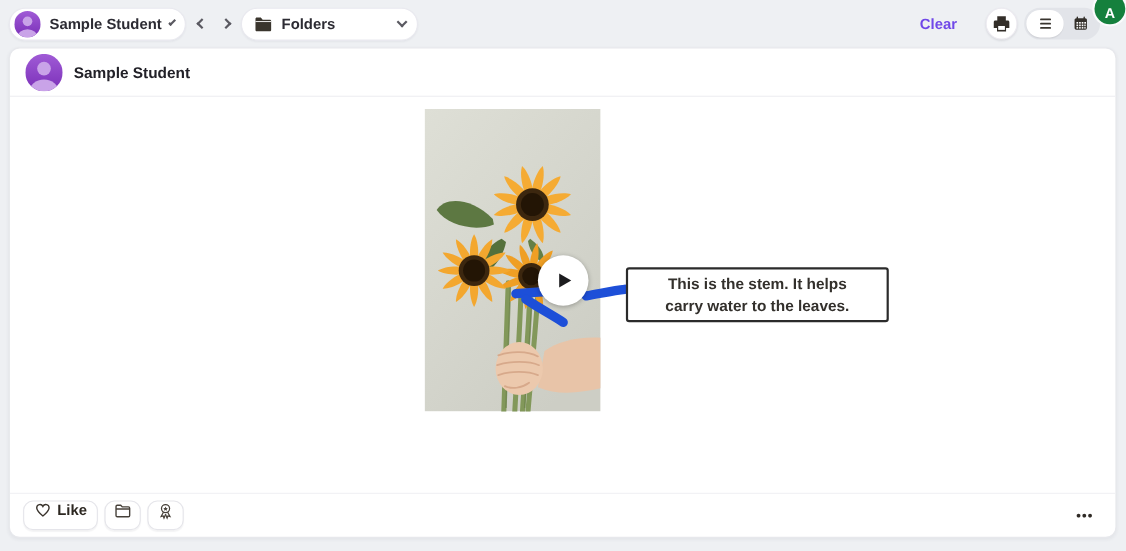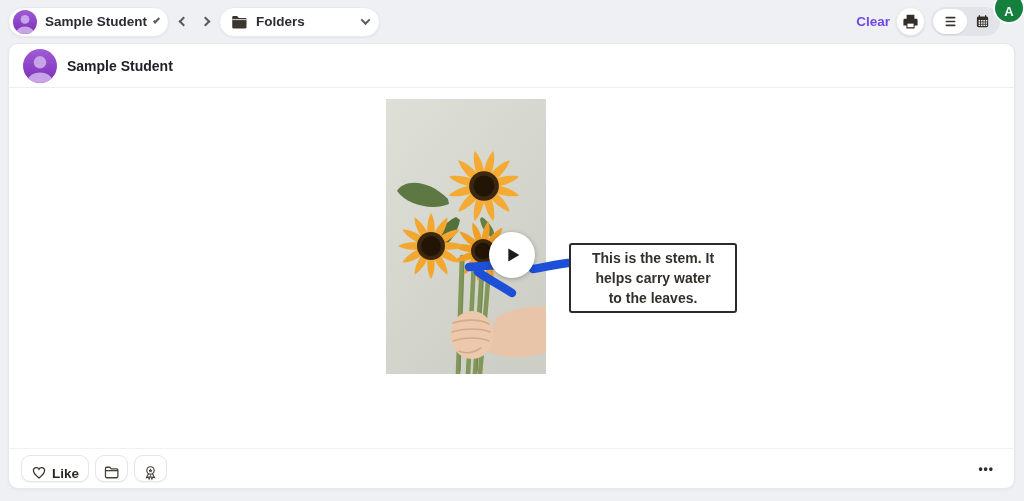--- a/index.html
+++ b/index.html
@@ -28,21 +28,21 @@
   .pill-folders { width:161px; font-weight:600; }
 
   .chev { display:inline-block; width:7px; height:7px; border-right:2px solid #5a5961; border-bottom:2px solid #5a5961; }
   .chev-down  { transform:rotate(45deg) translate(-1px,-1px); }
   .chev-left  { transform:rotate(135deg); }
   .chev-right { transform:rotate(-45deg); }
   .nav-arrow { width:16px; height:16px; display:flex; align-items:center; justify-content:center; cursor:pointer; }
 
   .spacer { flex:1 1 auto; }
 
-  .clear-btn { font-size:13.5px; font-weight:800; color:#7048e8; cursor:pointer; margin-right:0; }
+  .clear-btn { font-size:13.5px; font-weight:800; color:#7048e8; cursor:pointer; margin-right:20px; }
   .round-btn {
     width:29px; height:29px; border-radius:50%; background:#fff;
     box-shadow:0 1px 2px rgba(40,40,60,.12); border:1px solid #eceaf0;
     display:flex; align-items:center; justify-content:center; cursor:pointer;
   }
   .view-toggle {
     height:29px; background:#e2e4e9; border-radius:15px; display:flex; align-items:center; padding:2px; gap:0;
   }
   .seg { height:25px; display:flex; align-items:center; justify-content:center; cursor:pointer; }
   .seg-list { width:34px; background:#fff; border-radius:13px; box-shadow:0 1px 1px rgba(0,0,0,.08); }
@@ -73,34 +73,34 @@
 
   .annot-arrow-svg { position:absolute; left:0; top:0; width:1005px; height:361px; pointer-events:none; z-index:2; }
 
   .play-btn {
     position:absolute; left:480px; top:144px; width:46px; height:46px; border-radius:50%;
     background:#fff; box-shadow:0 1px 5px rgba(0,0,0,.28);
     display:flex; align-items:center; justify-content:center; z-index:3; cursor:pointer;
   }
 
   .annot-box {
-    position:absolute; left:560px; top:155px; width:168px; z-index:4;
+    position:absolute; left:560px; top:155px; width:239px; z-index:4;
     background:#fff; border:2px solid #2b2b2b; border-radius:3px;
     padding:3px 6px; text-align:center;
     font-size:14px; line-height:20px; font-weight:800; color:#33302c;
     text-wrap:balance;
   }
 
   
   .action-bar {
     position:absolute; left:0; bottom:0; width:100%; height:40px;
     border-top:1px solid #f1f1f4; display:flex; align-items:center; gap:6px; padding:0 12px;
   }
   .act-btn {
-    display:flex; align-items:flex-end; gap:5px; height:27px; padding:0 9px;
+    display:flex; align-items:flex-start; gap:5px; height:27px; padding:0 9px;
     background:#fff; border:1px solid #e5e5ea; border-radius:9px;
     box-shadow:0 1px 1px rgba(40,40,60,.05);
     font-size:13.5px; font-weight:700; color:#2c2721; cursor:pointer;
   }
   .act-btn.icon-only { padding:0 7px; }
   .more-btn {
     margin-left:auto; margin-right:8px; cursor:pointer;
     font-size:12px; font-weight:800; color:#2f2a25; letter-spacing:1px;
   }
 </style>

